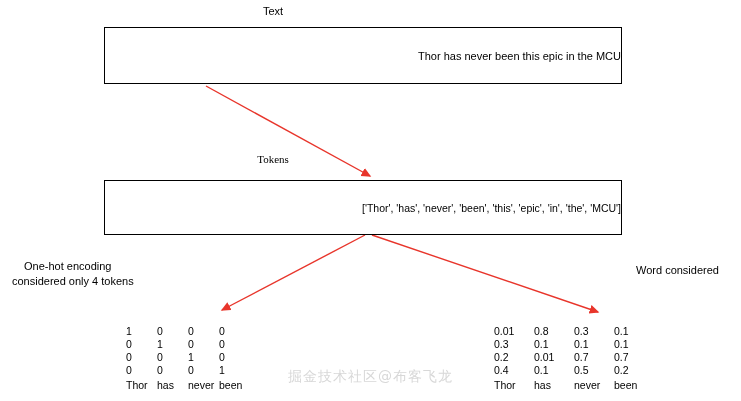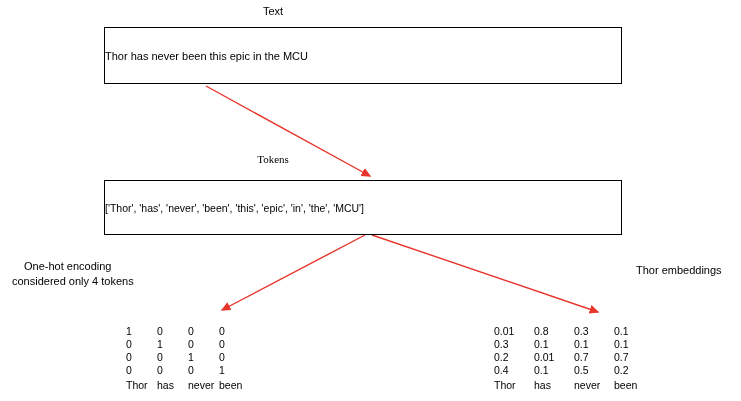--- a/index.html
+++ b/index.html
@@ -30,21 +30,21 @@
   .lbl.center {
     text-align: center;
   }
   .box {
     position: absolute;
     border: 1px solid #000;
     background: #fff;
     box-sizing: border-box;
     display: flex;
     align-items: center;
-    justify-content: flex-start;
+    justify-content: flex-end;
   }
   .box-text {
     font-size: 11px;
     color: #000;
   }
   .mono {
     font-family: Liberation Sans, sans-serif;
     font-size: 10.5px;
     letter-spacing: 0px;
     white-space: nowrap;
@@ -118,21 +118,21 @@
 
   <div class="lbl center" style="left:243px; top:152px; width:60px;font-family:Liberation Serif, serif;">Tokens</div>
 
   <div class="box" style="left:104px; top:180px; width:518px; height:55px;">
     <span class="mono">['Thor', 'has', 'never', 'been', 'this', 'epic', 'in', 'the', 'MCU']</span>
   </div>
 
   <div class="lbl" style="left:24px; top:259px;">One-hot encoding</div>
   <div class="lbl" style="left:12px; top:274px;">considered only 4 tokens</div>
 
-  <div class="lbl" style="left:636px; top:263px;">Thor embeddings</div>
+  <div class="lbl" style="left:636px; top:263px;">Word considered</div>
 
   <div class="matrix onehot" style="left:126px; top:325px;">
     <div class="mrow">
       <span class="mcell">1</span>
       <span class="mcell">0</span>
       <span class="mcell">0</span>
       <span class="mcell">0</span>
     </div>
     <div class="mrow">
       <span class="mcell">0</span>
@@ -186,14 +186,15 @@
       <span class="mcell">0.2</span>
     </div>
     <div class="collabels">
       <span class="mcell">Thor</span>
       <span class="mcell">has</span>
       <span class="mcell">never</span>
       <span class="mcell">been</span>
     </div>
   </div>
 
+  <div class="watermark">掘金技术社区@布客飞龙</div>
 
 </div>
 
 </body></html>

